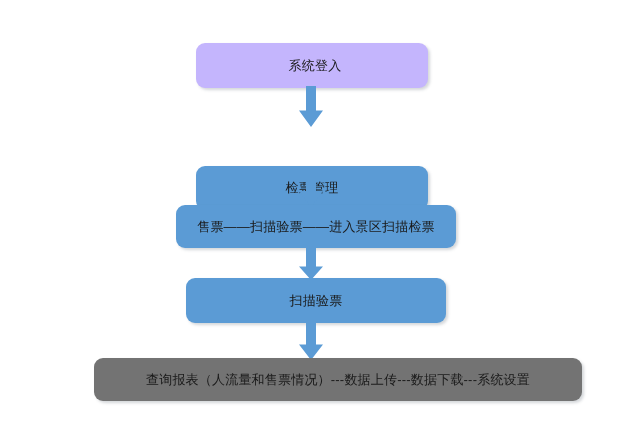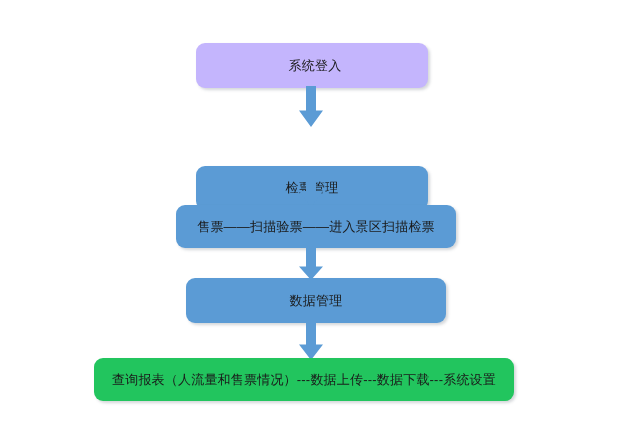--- a/index.html
+++ b/index.html
@@ -75,26 +75,26 @@
     <span class="node-label">售票——扫描验票——进入景区扫描检票</span>
   </div>
 
   <div class="arrow" id="arrow-2" style="left: 299px; top: 246px; height: 34px;">
     <svg viewBox="0 0 24 40" preserveAspectRatio="none">
       <polygon points="7,0 17,0 17,24 24,24 12,40 0,24 7,24" fill="#5B9BD5"></polygon>
     </svg>
   </div>
 
   <div class="node" id="node-3" style="left: 186px; top: 278px; width: 260px; height: 45px; background: rgb(91, 155, 213); color: rgb(26, 26, 26);">
-    <span class="node-label">数据管理</span>
+    <span class="node-label">扫描验票</span>
   </div>
 
   <div class="arrow" id="arrow-3" style="left: 299px; top: 321px; height: 39px;">
     <svg viewBox="0 0 24 40" preserveAspectRatio="none">
       <polygon points="7,0 17,0 17,24 24,24 12,40 0,24 7,24" fill="#5B9BD5"></polygon>
     </svg>
   </div>
 
-  <div class="node" id="node-4" style="left: 94px; top: 358px; width: 420px; height: 43px; background: #22c55e; color: rgb(26, 26, 26);">
+  <div class="node" id="node-4" style="left: 94px; top: 358px; width: 488px; height: 43px; background: #737373; color: rgb(26, 26, 26);">
     <span class="node-label">查询报表（人流量和售票情况）---数据上传---数据下载---系统设置</span>
   </div>
 
 </div>
 
 </body></html>

